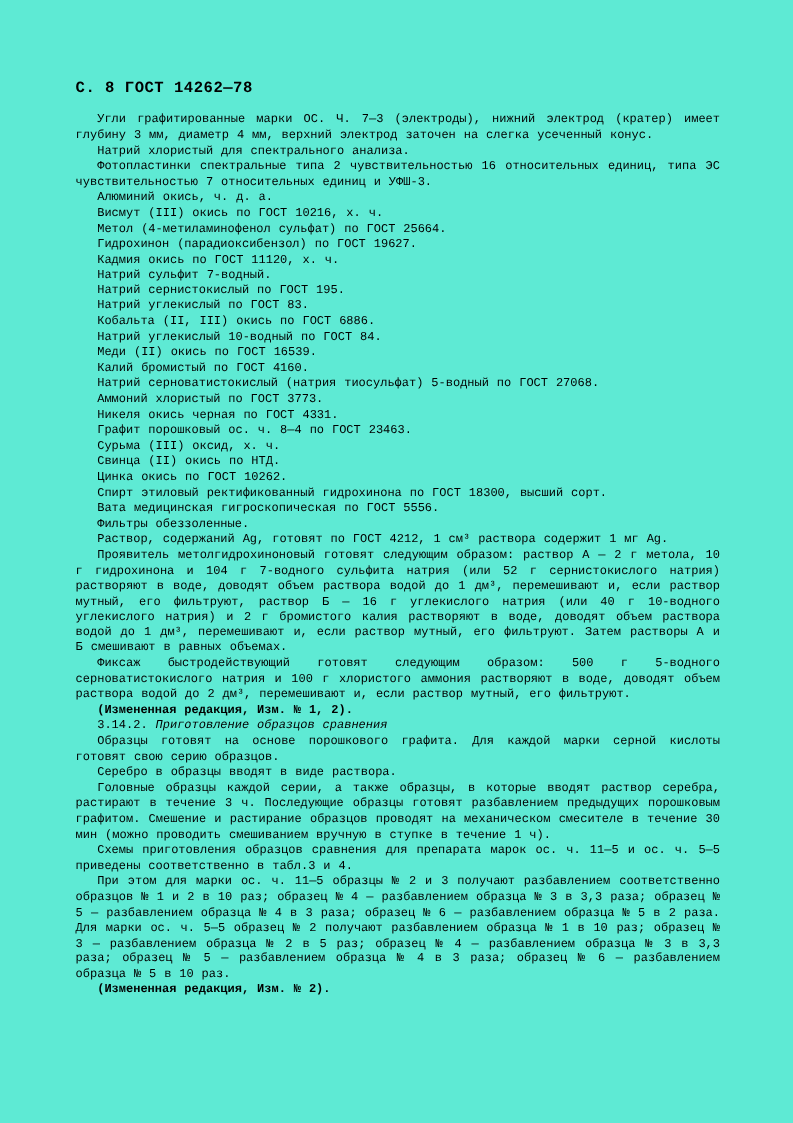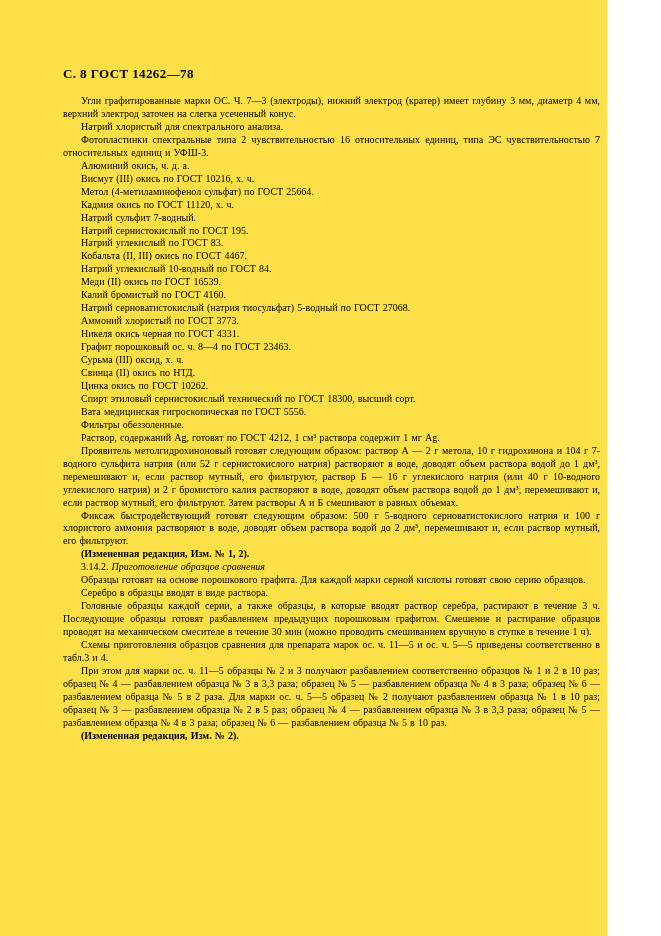--- a/index.html
+++ b/index.html
@@ -3,24 +3,24 @@
 <meta charset="utf-8">
 <style>
   html, body { margin: 0; padding: 0; }
   body {
     width: 661px; height: 936px;
     background: #ffffff;
     overflow: hidden;
   }
   .page {
     position: relative;
-    width: 607px; height: 936px;
-    background: #fde047;
+    width: 661px; height: 936px;
+    background: #5eead4;
     color: #000000;
-    font-family: Liberation Serif, serif;
+    font-family: Liberation Mono, monospace;
   }
   .running-header {
     position: absolute;
     left: 63px; top: 66px;
     font-size: 13px;
     font-weight: bold;
     letter-spacing: 0.4px;
     white-space: nowrap;
   }
   .doc-text {
@@ -45,36 +45,37 @@
 
 <div class="page">
   <div class="running-header">С. 8 ГОСТ 14262—78</div>
   <div class="doc-text">
       <p><span>Угли графитированные марки ОС. Ч. 7—3 (электроды), нижний электрод (кратер) имеет глубину 3 мм, диаметр 4 мм, верхний электрод заточен на слегка усеченный конус.</span></p>
       <p><span>Натрий хлористый для спектрального анализа.</span></p>
       <p><span>Фотопластинки спектральные типа 2 чувствительностью 16 относительных единиц, типа ЭС чувствительностью 7 относительных единиц и УФШ-3.</span></p>
       <p><span>Алюминий окись, ч. д. а.</span></p>
       <p><span>Висмут (III) окись по ГОСТ 10216, х. ч.</span></p>
       <p><span>Метол (4-метиламинофенол сульфат) по ГОСТ 25664.</span></p>
+      <p><span>Гидрохинон (парадиоксибензол) по ГОСТ 19627.</span></p>
       <p><span>Кадмия окись по ГОСТ 11120, х. ч.</span></p>
       <p><span>Натрий сульфит 7-водный.</span></p>
       <p><span>Натрий сернистокислый по ГОСТ 195.</span></p>
       <p><span>Натрий углекислый по ГОСТ 83.</span></p>
-      <p><span>Кобальта (II, III) окись по ГОСТ 4467.</span></p>
+      <p><span>Кобальта (II, III) окись по ГОСТ 6886.</span></p>
       <p><span>Натрий углекислый 10-водный по ГОСТ 84.</span></p>
       <p><span>Меди (II) окись по ГОСТ 16539.</span></p>
       <p><span>Калий бромистый по ГОСТ 4160.</span></p>
       <p><span>Натрий серноватистокислый (натрия тиосульфат) 5-водный по ГОСТ 27068.</span></p>
       <p><span>Аммоний хлористый по ГОСТ 3773.</span></p>
       <p><span>Никеля окись черная по ГОСТ 4331.</span></p>
       <p><span>Графит порошковый ос. ч. 8—4 по ГОСТ 23463.</span></p>
       <p><span>Сурьма (III) оксид, х. ч.</span></p>
       <p><span>Свинца (II) окись по НТД.</span></p>
       <p><span>Цинка окись по ГОСТ 10262.</span></p>
-      <p><span>Спирт этиловый сернистокислый технический по ГОСТ 18300, высший сорт.</span></p>
+      <p><span>Спирт этиловый ректификованный гидрохинона по ГОСТ 18300, высший сорт.</span></p>
       <p><span>Вата медицинская гигроскопическая по ГОСТ 5556.</span></p>
       <p><span>Фильтры обеззоленные.</span></p>
       <p><span>Раствор, содержаний Ag, готовят по ГОСТ 4212, 1 см³ раствора содержит 1 мг Ag.</span></p>
       <p><span>Проявитель метолгидрохиноновый готовят следующим образом: раствор А — 2 г метола, 10 г гидрохинона и 104 г 7-водного сульфита натрия (или 52 г сернистокислого натрия) растворяют в воде, доводят объем раствора водой до 1 дм³, перемешивают и, если раствор мутный, его фильтруют, раствор Б — 16 г углекислого натрия (или 40 г 10-водного углекислого натрия) и 2 г бромистого калия растворяют в воде, доводят объем раствора водой до 1 дм³, перемешивают и, если раствор мутный, его фильтруют. Затем растворы А и Б смешивают в равных объемах.</span></p>
       <p><span>Фиксаж быстродействующий готовят следующим образом: 500 г 5-водного серноватистокислого натрия и 100 г хлористого аммония растворяют в воде, доводят объем раствора водой до 2 дм³, перемешивают и, если раствор мутный, его фильтруют.</span></p>
       <p><span class="b">(Измененная редакция, Изм. № 1, 2).</span></p>
       <p><span>3.14.2. </span><span class="i">Приготовление образцов сравнения</span></p>
       <p><span>Образцы готовят на основе порошкового графита. Для каждой марки серной кислоты готовят свою серию образцов.</span></p>
       <p><span>Серебро в образцы вводят в виде раствора.</span></p>
       <p><span>Головные образцы каждой серии, а также образцы, в которые вводят раствор серебра, растирают в течение 3 ч. Последующие образцы готовят разбавлением предыдущих порошковым графитом. Смешение и растирание образцов проводят на механическом смесителе в течение 30 мин (можно проводить смешиванием вручную в ступке в течение 1 ч).</span></p>

